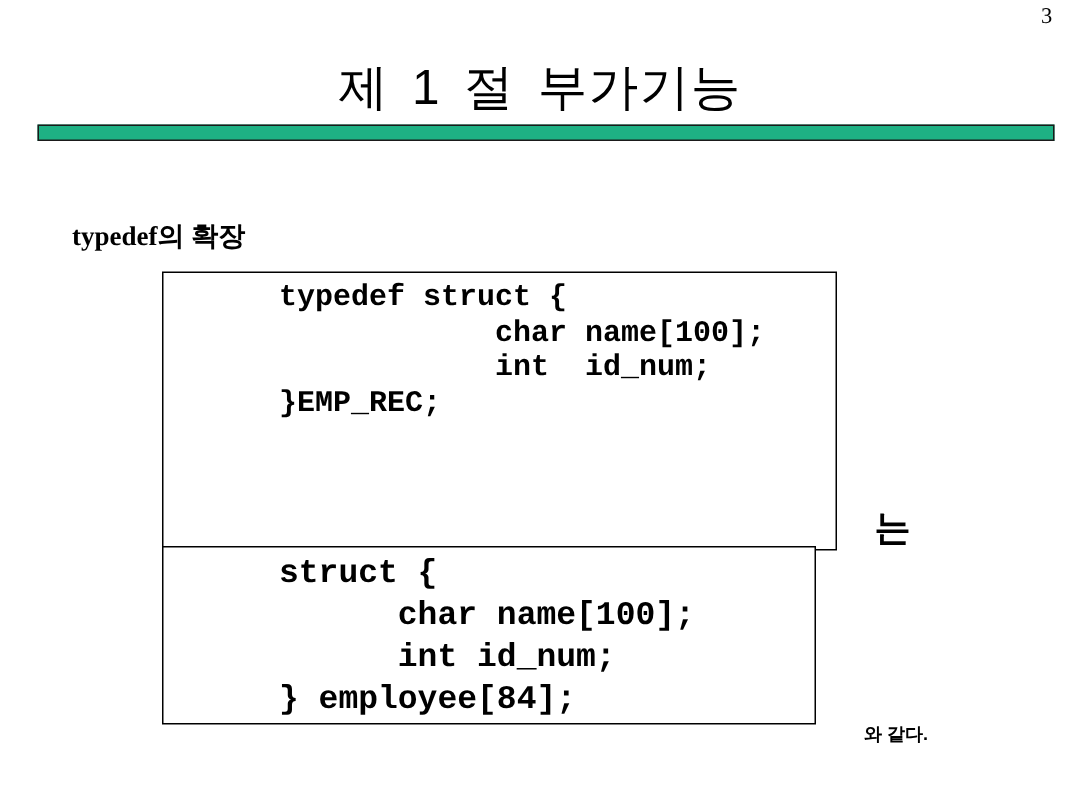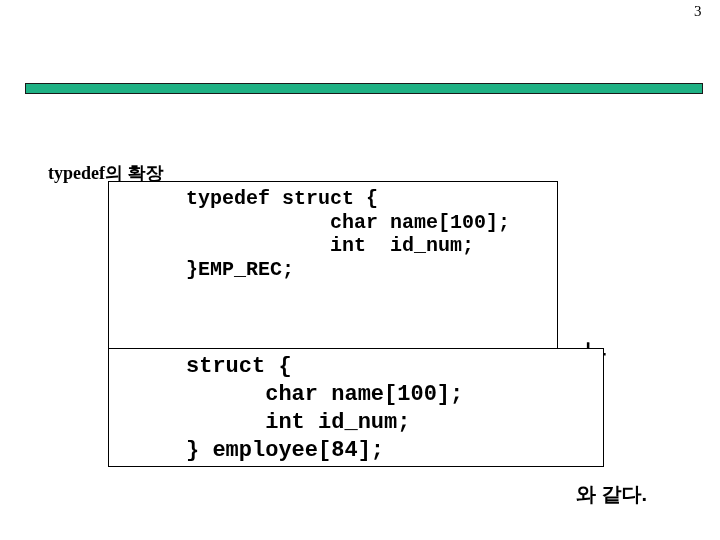--- a/index.html
+++ b/index.html
@@ -40,41 +40,41 @@
     position: absolute;
     left: 25px;
     top: 83px;
     width: 678px;
     height: 11px;
     border: 1px solid #1a1a1a;
   }
   .section-heading {
     position: absolute;
     left: 48px;
-    top: 161px;
+    top: 145px;
     font-family: "Liberation Serif", serif;
     font-weight: bold;
     font-size: 18px;
     color: #000;
   }
   .code-box {
     position: absolute;
     left: 108px;
     background: #ffffff;
     border: 1px solid #000000;
   }
   .code-box-1 {
     top: 181px;
     width: 450px;
     height: 186px;
     padding: 5px 0 0 77px;
   }
   .code-box-2 {
-    top: 348px;
-    width: 496px;
+    top: 364px;
+    width: 436px;
     height: 119px;
     padding: 4px 16px 0 77px;
   }
   .code-line {
     white-space: pre;
     font-family: "Liberation Mono", monospace;
     font-weight: bold;
     color: #000;
   }
   .code-box-1 .code-line { font-size: 20px; line-height: 23.5px; }
@@ -84,32 +84,33 @@
     left: 583px;
     top: 336px;
     font-size: 24px;
     font-weight: bold;
     color: #000;
   }
   .footer-text {
     position: absolute;
     left: 576px;
     top: 481px;
-    font-size: 20px;
+    font-size: 12px;
     font-weight: bold;
     color: #000;
   }
 </style>
 </head>
 <body>
 
 <div class="slide">
 
   <div class="page-number">3</div>
 
+  <h1 class="slide-title">제 1 절 부가기능</h1>
 
   <div class="divider-bar" style="background-color: rgb(30, 177, 132);"></div>
 
   <div class="section-heading">typedef의 확장</div>
 
   <div class="code-box code-box-1">
     <div class="code-line">typedef struct {</div>
     <div class="code-line">            char name[100];</div>
     <div class="code-line">            int  id_num;</div>
     <div class="code-line">}EMP_REC;</div>

